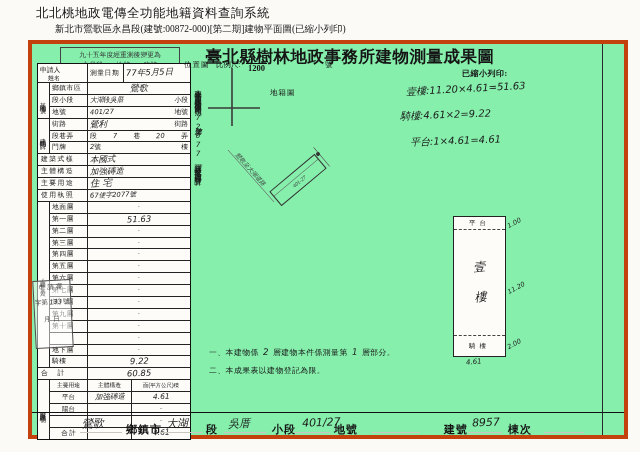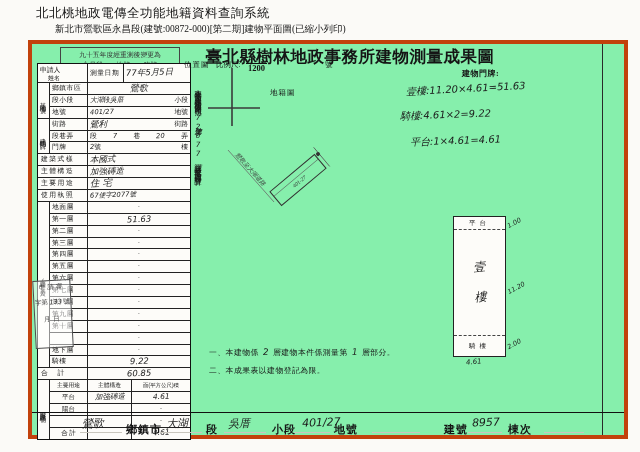--- a/index.html
+++ b/index.html
@@ -370,21 +370,21 @@
       <text transform="translate(15,19) rotate(48)" font-size="6" font-style="italic" fill="#3a3a3a">鶯歌至大湖道路</text>
       <g transform="translate(78,44) rotate(-40)">
         <rect x="-29" y="-9" width="58" height="18" fill="none" stroke="#333" stroke-width="1"></rect>
         <line x1="-29" y1="-3" x2="29" y2="-3" stroke="#555" stroke-width="0.6"></line>
         <line x1="33" y1="-15" x2="33" y2="10" stroke="#555" stroke-width="0.8"></line>
         <circle cx="32" cy="-7" r="2" fill="#333"></circle>
         <text x="0" y="4" text-anchor="middle" font-size="5.5" font-style="italic" fill="#333">401-27</text>
       </g>
     </svg>
 
-    <div class="abs calc-label">建物門牌:</div>
+    <div class="abs calc-label">已縮小列印:</div>
     <div id="formulas">
         <div class="fml hw">壹樓:11.20×4.61=51.63</div>
         <div class="fml hw">騎樓:4.61×2=9.22</div>
         <div class="fml hw">平台:1×4.61=4.61</div>
       </div>
 
     <div class="abs plan">
       <div class="ptop">平台</div>
       <div class="pmid hw">
           <span>壹</span>

